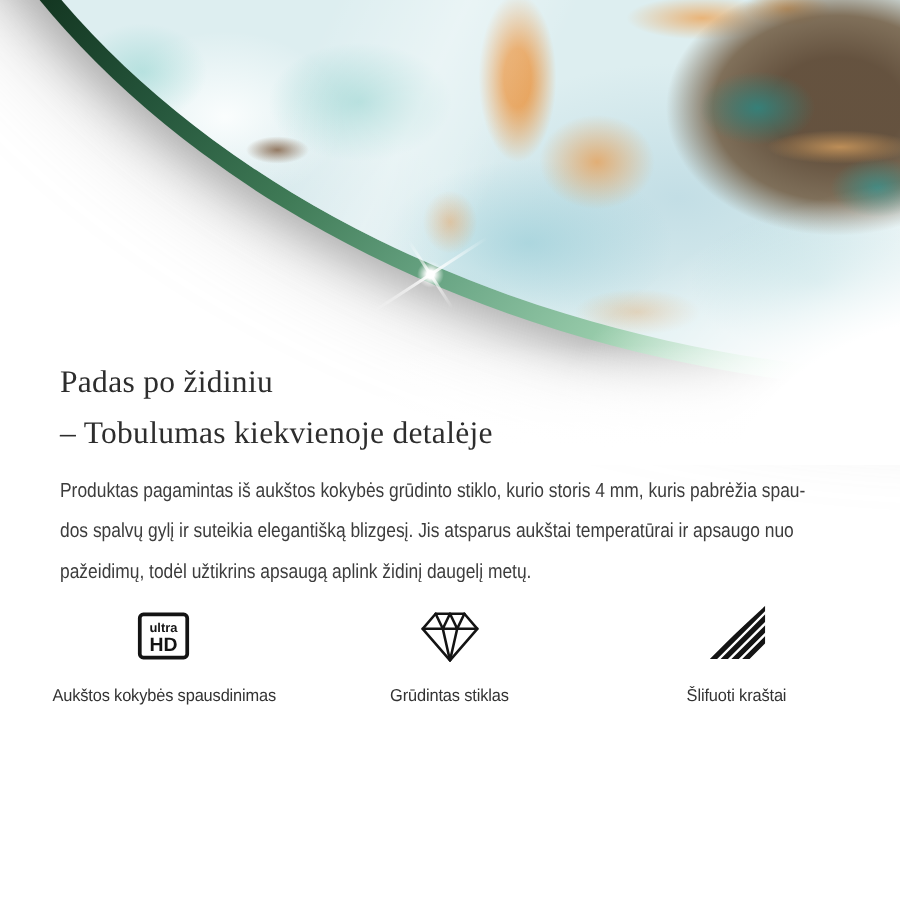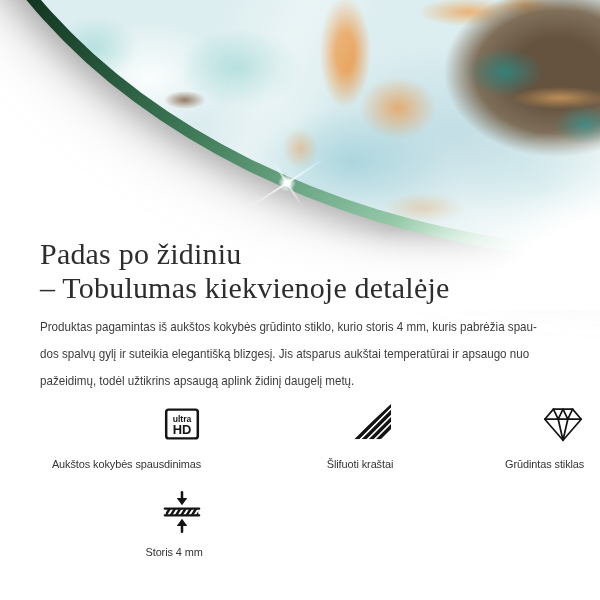--- a/index.html
+++ b/index.html
@@ -72,35 +72,35 @@
   }
   .fade-bottom {
     position:absolute; left:0; top:230px; width:600px; height:80px;
     background:linear-gradient(to bottom, rgba(255,255,255,0), #fff 85%);
   }
 
   
   .title {
     position:absolute; left:40px; top:237px; margin:0; z-index:10;
     font-family:"Liberation Serif", serif; font-weight:400;
-    font-size:30px; line-height:34px; color:#2d2d2d;
+    font-size:21px; line-height:34px; color:#2d2d2d;
     white-space:pre-line; letter-spacing:.2px;
   }
   .desc {
     position:absolute; left:40px; top:313px; margin:0; z-index:10;
     font-size:13.5px; line-height:27px; color:#3c3c3c;
     white-space:pre; transform:scaleX(.86); transform-origin:0 0;
   }
 
   
   .features {
     position:absolute; left:14px; top:400px; width:572px; z-index:10;
     display:grid; grid-template-columns:repeat(3,1fr); row-gap:17px;
   }
-  .feature { display:flex; flex-direction:column; align-items:flex-end; }
+  .feature { display:flex; flex-direction:column; align-items:center; }
   .ficon { height:48px; display:flex; align-items:center; justify-content:center; }
   .ficon svg { width:46px; height:46px; display:block; }
   .flabel {
     margin-top:9px; font-size:11.5px; line-height:14px; color:#333;
     letter-spacing:-.1px; transform:scaleX(.95); white-space:nowrap;
   }
   .ico { stroke:#141414; fill:none; stroke-width:2; stroke-linecap:round; stroke-linejoin:round; }
   .ico-fill { fill:#141414; stroke:none; }
   .ico-txt { fill:#141414; font-family:"Liberation Sans", sans-serif; text-anchor:middle; }
 </style>
@@ -141,58 +141,38 @@
           <text class="ico-txt" x="24" y="34.5" style="font-size:13.5px; font-weight:800">HD</text>
         </svg>
       </div>
       <div class="flabel">Aukštos kokybės spausdinimas</div>
     </div>
 
 
     <div class="feature">
       <div class="ficon">
         <svg viewBox="0 0 48 48">
+          <path class="ico" d="M14 8.5 H34 L43 19 L24 41 L5 19 Z" style="stroke-width:1.8"></path>
+          <path class="ico" d="M5 19 H43 M14 8.5 L19 19 L24 8.5 L29 19 L34 8.5 M19 19 L24 41 L29 19" style="stroke-width:1.8"></path>
+        </svg>
+      </div>
+      <div class="flabel">Grūdintas stiklas</div>
+    </div>
+
+    <div class="feature">
+      <div class="ficon">
+        <svg viewBox="0 0 48 48">
           <defs>
             <clipPath id="triclip">
                 <path d="M4 40 L44 40 L44 3 Z"></path>
               </clipPath>
           </defs>
           <g clip-path="url(#triclip)">
             <path d="M-28 46 L20 -2 M-20.5 46 L27.5 -2 M-13 46 L35 -2 M-5.5 46 L42.5 -2 M2 46 L50 -2 M9.5 46 L57.5 -2 M17 46 L65 -2 M24.5 46 L72.5 -2" stroke="#141414" stroke-width="3.6" fill="none"></path>
           </g>
         </svg>
       </div>
       <div class="flabel">Šlifuoti kraštai</div>
     </div>
 
-    <div class="feature">
-      <div class="ficon">
-        <svg viewBox="0 0 48 48">
-          <path class="ico" d="M14 8.5 H34 L43 19 L24 41 L5 19 Z" style="stroke-width:1.8"></path>
-          <path class="ico" d="M5 19 H43 M14 8.5 L19 19 L24 8.5 L29 19 L34 8.5 M19 19 L24 41 L29 19" style="stroke-width:1.8"></path>
-        </svg>
-      </div>
-      <div class="flabel">Grūdintas stiklas</div>
-    </div>
-
-    <div class="feature">
-      <div class="ficon">
-        <svg viewBox="0 0 48 48">
-          <defs>
-            <clipPath id="barclip">
-                <rect x="7" y="20.5" width="34" height="7"></rect>
-              </clipPath>
-          </defs>
-          <path class="ico" d="M6 20.5 H42 M6 27.5 H42" style="stroke-width:2.2"></path>
-          <g clip-path="url(#barclip)">
-            <path d="M4 32 L14 16 M9.5 32 L19.5 16 M15 32 L25 16 M20.5 32 L30.5 16 M26 32 L36 16 M31.5 32 L41.5 16 M37 32 L47 16" stroke="#141414" stroke-width="2.6" fill="none"></path>
-          </g>
-          <path class="ico" d="M24 3.5 V9.5" style="stroke-width:2.6"></path>
-          <path class="ico-fill" d="M18.5 9.5 H29.5 L24 17 Z"></path>
-          <path class="ico" d="M24 44.5 V38.5" style="stroke-width:2.6"></path>
-          <path class="ico-fill" d="M18.5 38.5 H29.5 L24 31 Z"></path>
-        </svg>
-      </div>
-      <div class="flabel">Storis 4 mm</div>
-    </div>
 
   </div>
 </div>
 
 </body></html>

